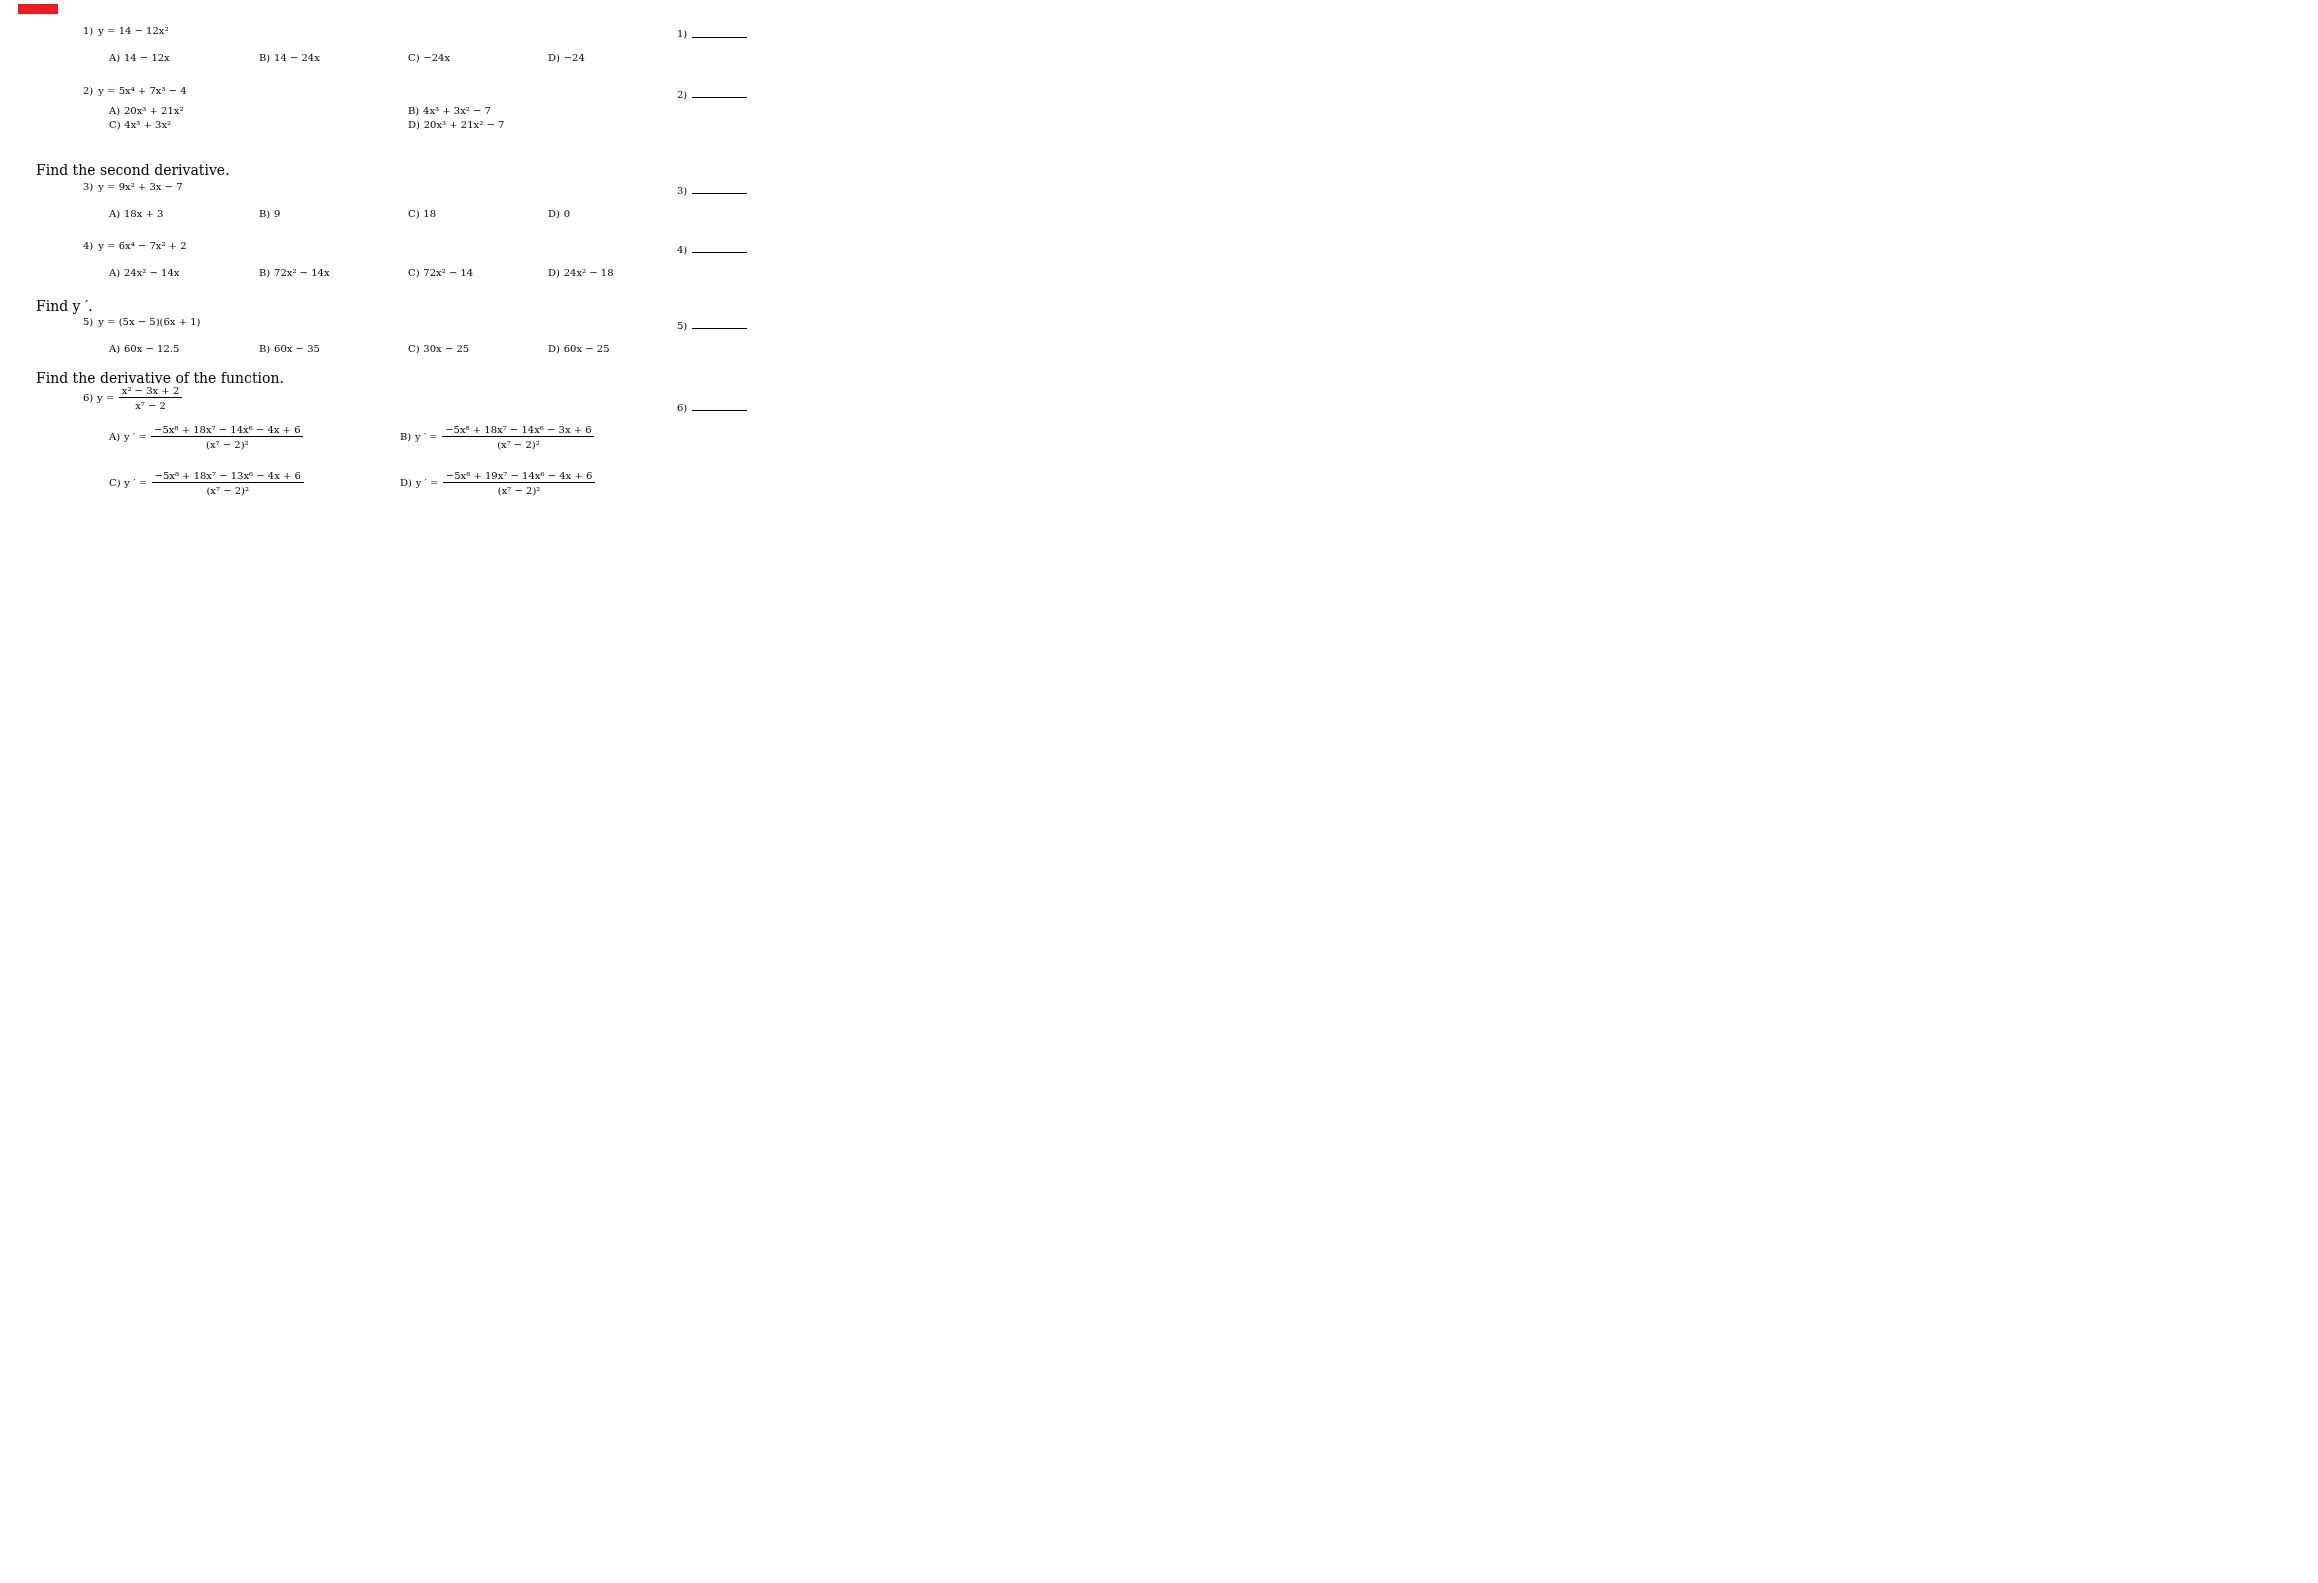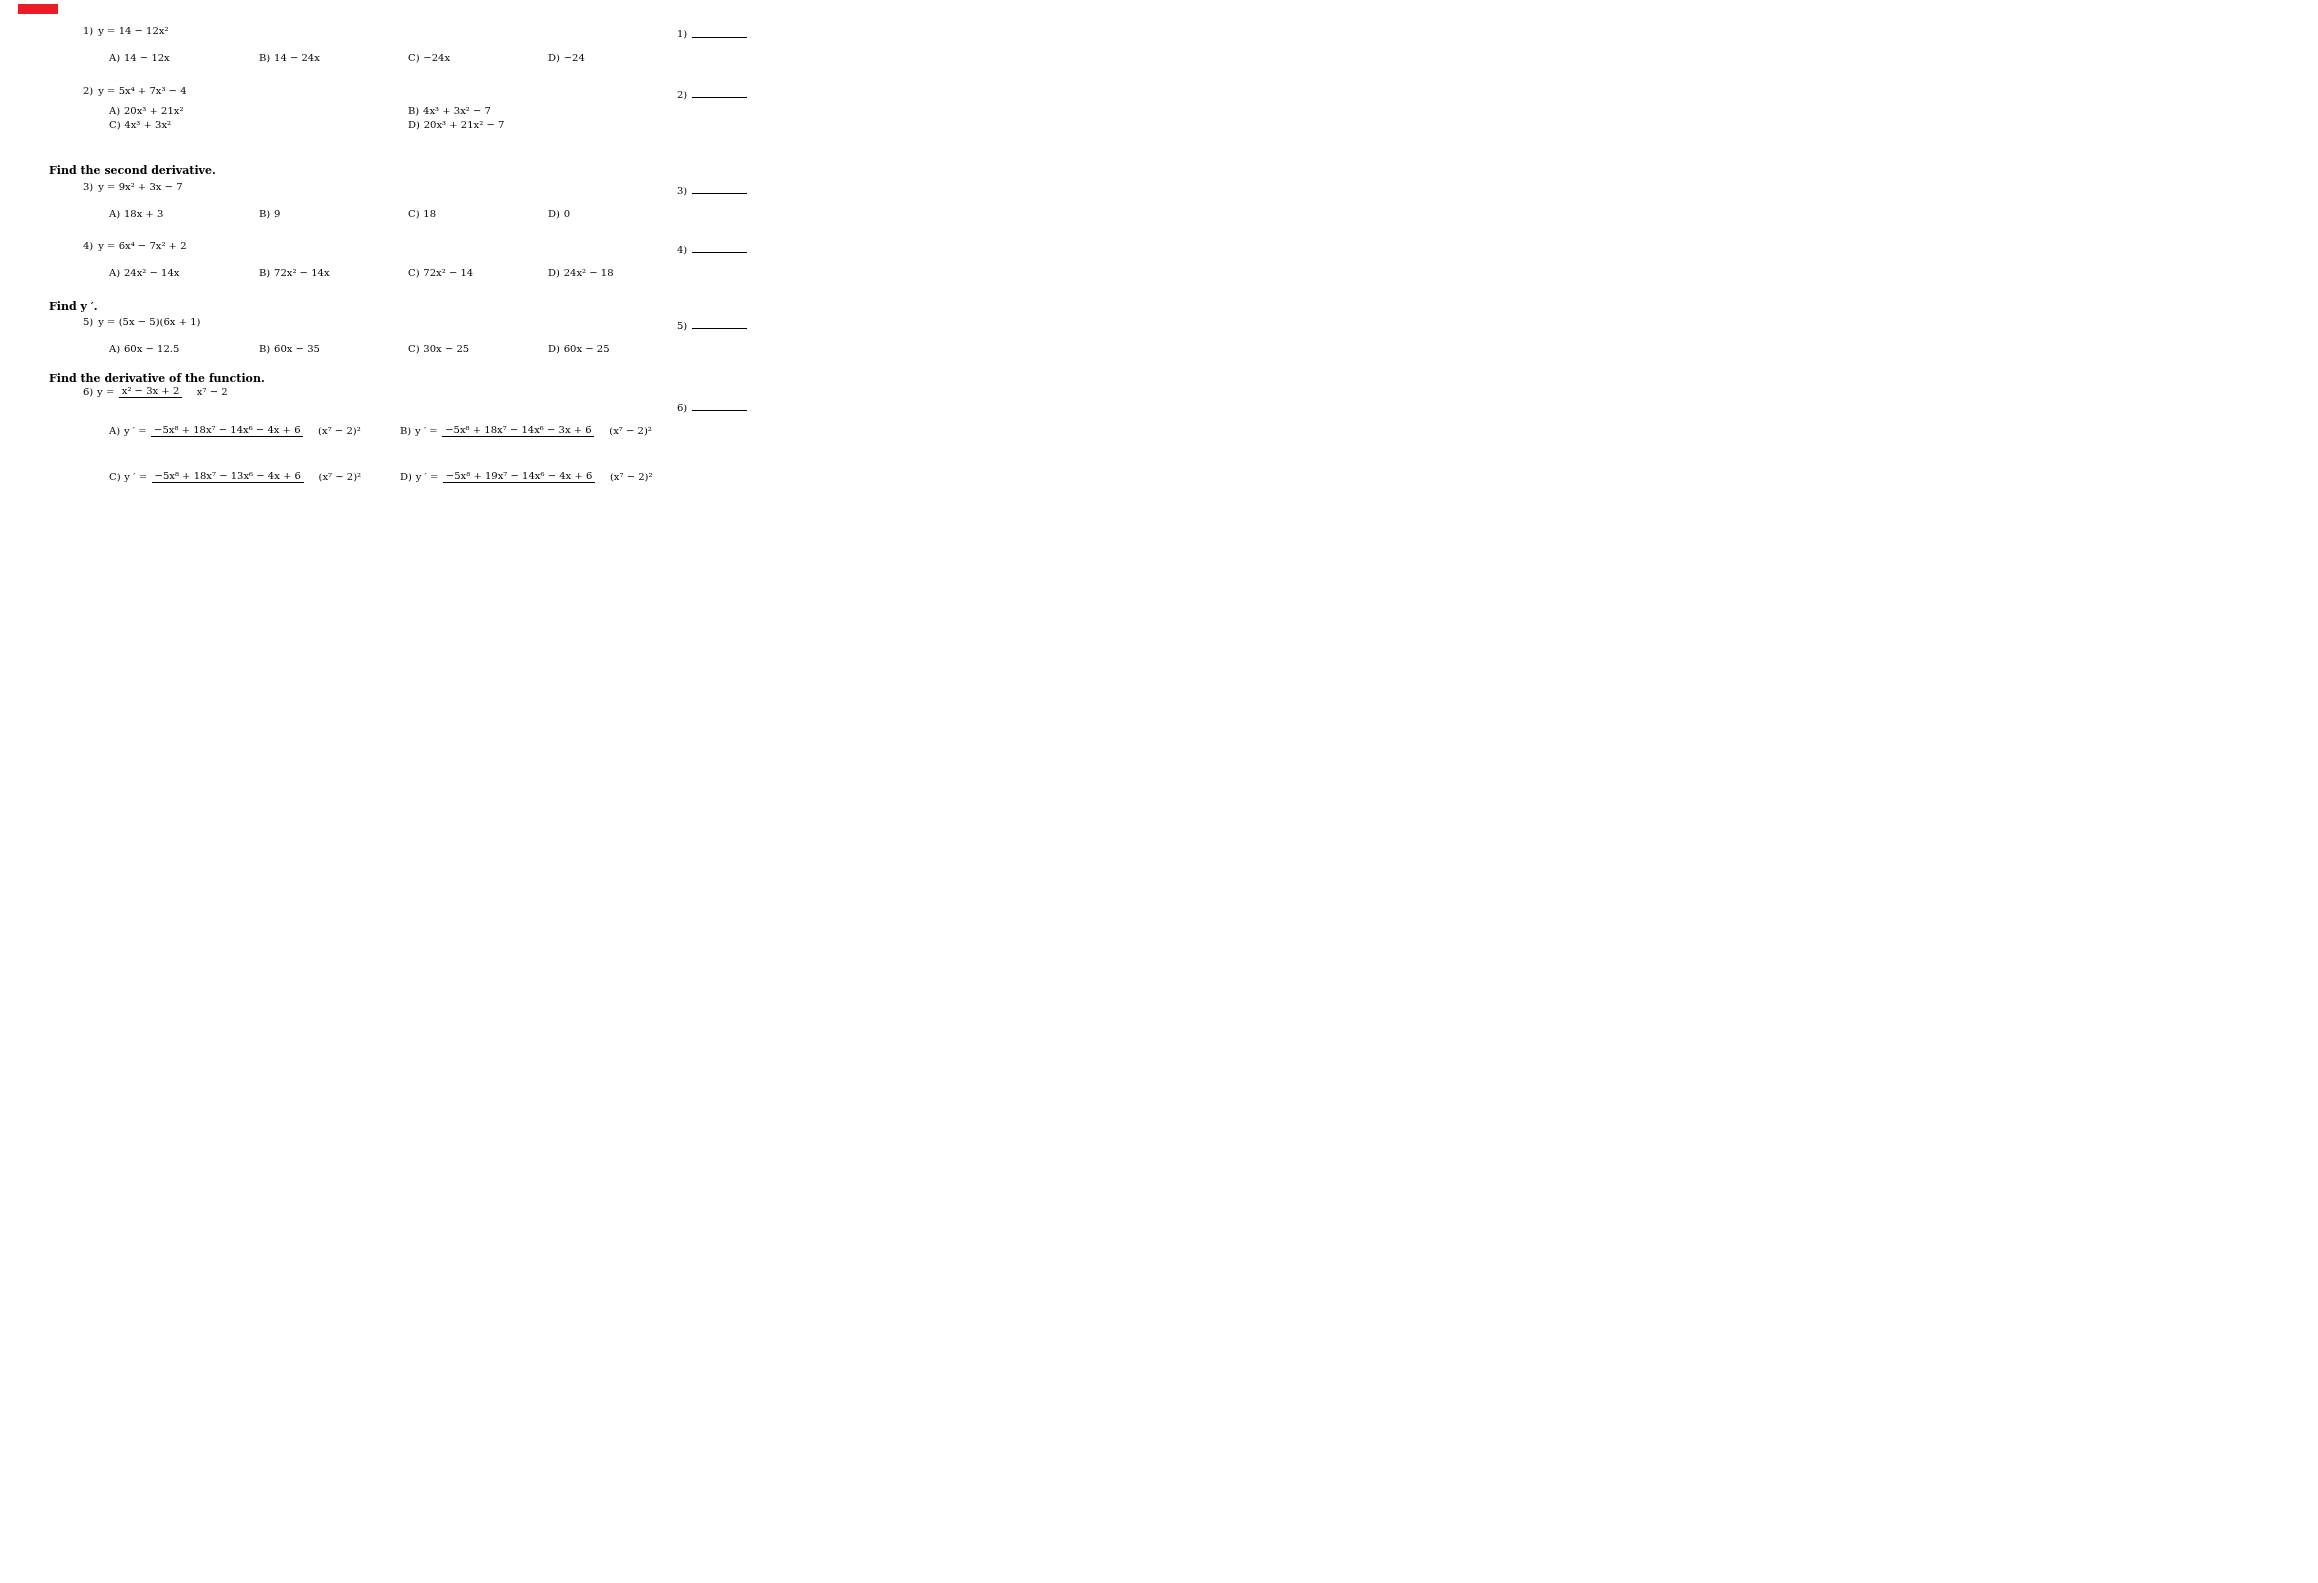--- a/index.html
+++ b/index.html
@@ -25,29 +25,29 @@
   }
   .choices2x2{
     margin-top:5.6px;display:grid;
     grid-template-columns:299px auto;
     row-gap:0;padding-left:26px;line-height:14px;
   }
   .choice{white-space:nowrap;}
   .clabel{display:inline-block;}
   .ctext{margin-left:3.8px;}
   .sect{
-    position:absolute;left:49px;font-size:11px;font-weight:bold;line-height:13px;
+    position:absolute;left:36px;font-size:14px;font-weight:normal;line-height:13px;
   }
   .slot{position:absolute;left:677px;font-size:10px;white-space:nowrap;}
   .blank{
     display:inline-block;width:55px;height:12.2px;margin-left:4.7px;
     border-bottom:1.4px solid #000;
   }
   .fracline{display:flex;align-items:center;font-size:10px;}
-  .frac{display:inline-flex;text-align:center;margin-left:4.7px;gap:12px;}
+  .frac{display:inline-flex;flex-direction:column;text-align:center;margin-left:4.7px;}
   .num{padding:0 2.8px 1.4px 2.8px;border-bottom:1.4px solid #000;white-space:nowrap;}
   .den{padding:1.4px 2.8px 0 2.8px;white-space:nowrap;}
   .fracrow{
     position:absolute;left:83px;display:grid;
     grid-template-columns:291px auto;padding-left:26px;
   }
   .fchoice{display:flex;align-items:center;font-size:10px;}
   .fprefix{margin-left:3.8px;white-space:nowrap;}
 </style>
 </head>

